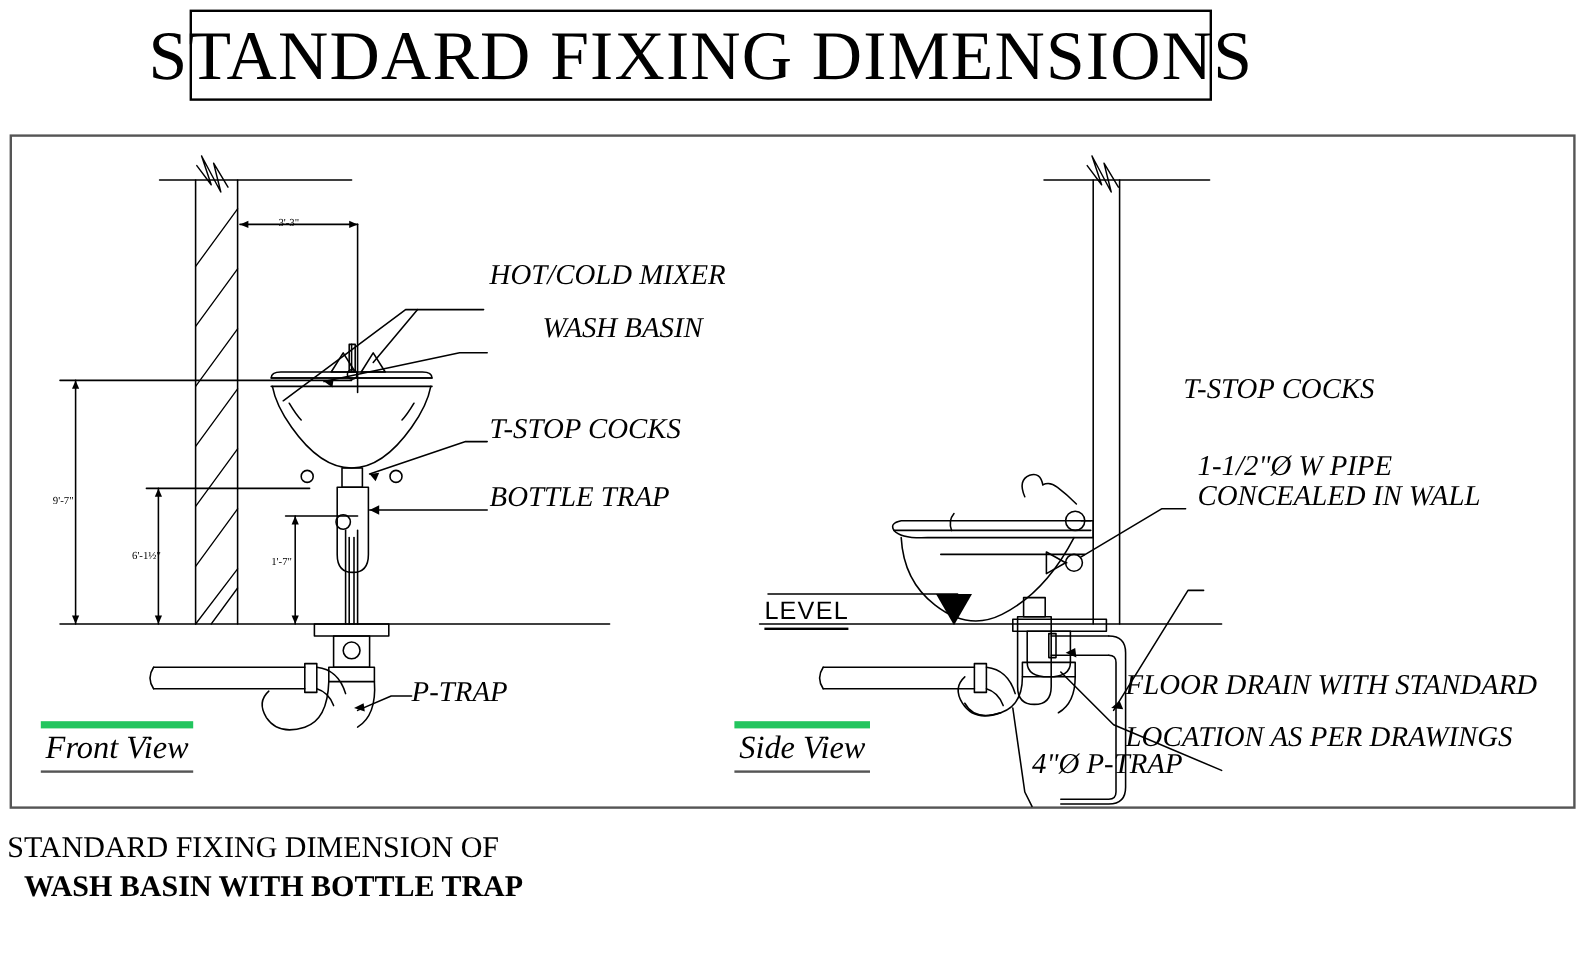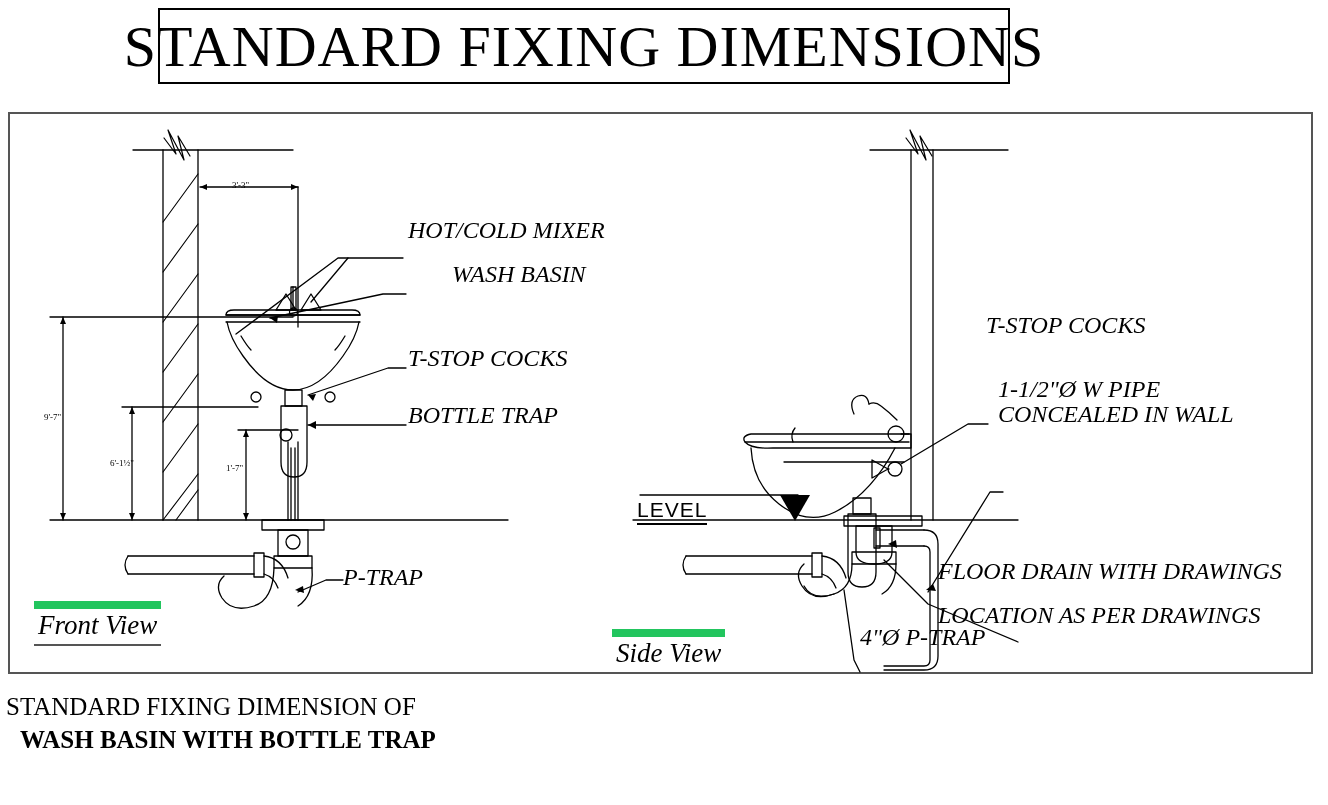--- a/index.html
+++ b/index.html
@@ -23,21 +23,21 @@
 
   
   .lbl{font-style:italic;font-size:24px;white-space:nowrap;
        font-family:"Liberation Serif",serif;line-height:1.28;}
   .dim{font-size:9px;font-family:"Liberation Serif",serif;white-space:nowrap;}
   .dimv{font-size:9px;font-family:"Liberation Serif",serif;white-space:nowrap;}
   .level{font-size:21px;font-family:"Liberation Sans",sans-serif;
          letter-spacing:1px;}
   .viewcap{font-style:italic;font-size:27px;white-space:nowrap;
            font-family:"Liberation Serif",serif;
-           border-top:8px solid #22c55e;border-bottom:2px solid #555;
+           border-top:6px solid #22c55e;border-bottom:2px solid #555;
            padding:1px 4px 3px 4px;display:inline-block;}
 
   
   #caption{left:6px;top:690px;width:1000px;}
   #caption div{font-size:25px;line-height:1.32;white-space:nowrap;
                font-family:"Liberation Serif",serif;}
   #cap2{padding-left:14px;font-weight:bold;}
 </style>
 </head>
 <body>
@@ -219,24 +219,24 @@
 
 <div class="abs" style="left:34px;top:601px;">
   <span class="viewcap">Front View</span>
 </div>
 
 <div class="abs level" style="left:637px;top:498px;border-bottom:2px solid #000;padding-bottom:1px;">LEVEL</div>
 
 <div class="abs lbl" style="left:986px;top:310px;">T-STOP COCKS</div>
 <div class="abs lbl" style="left:998px;top:374px;">1-1/2"Ø W PIPE</div>
 <div class="abs lbl" style="left:998px;top:399px;">CONCEALED IN WALL</div>
-<div class="abs lbl" style="left:938px;top:556px;">FLOOR DRAIN WITH DRAWINGS</div>
+<div class="abs lbl" style="left:938px;top:556px;">FLOOR DRAIN WITH STANDARD</div>
 <div class="abs lbl" style="left:938px;top:600px;">LOCATION AS PER DRAWINGS</div>
 <div class="abs lbl" style="left:860px;top:622px;">4"Ø P-TRAP</div>
 
-<div class="abs" style="left:612px;top:601px;margin-top:28px;">
+<div class="abs" style="left:612px;top:601px;">
   <span class="viewcap">Side View</span>
 </div>
 
 <div class="abs" id="caption">
   <div id="cap1">STANDARD FIXING DIMENSION OF</div>
   <div id="cap2">WASH BASIN WITH BOTTLE TRAP</div>
 </div>
 
 </body></html>

